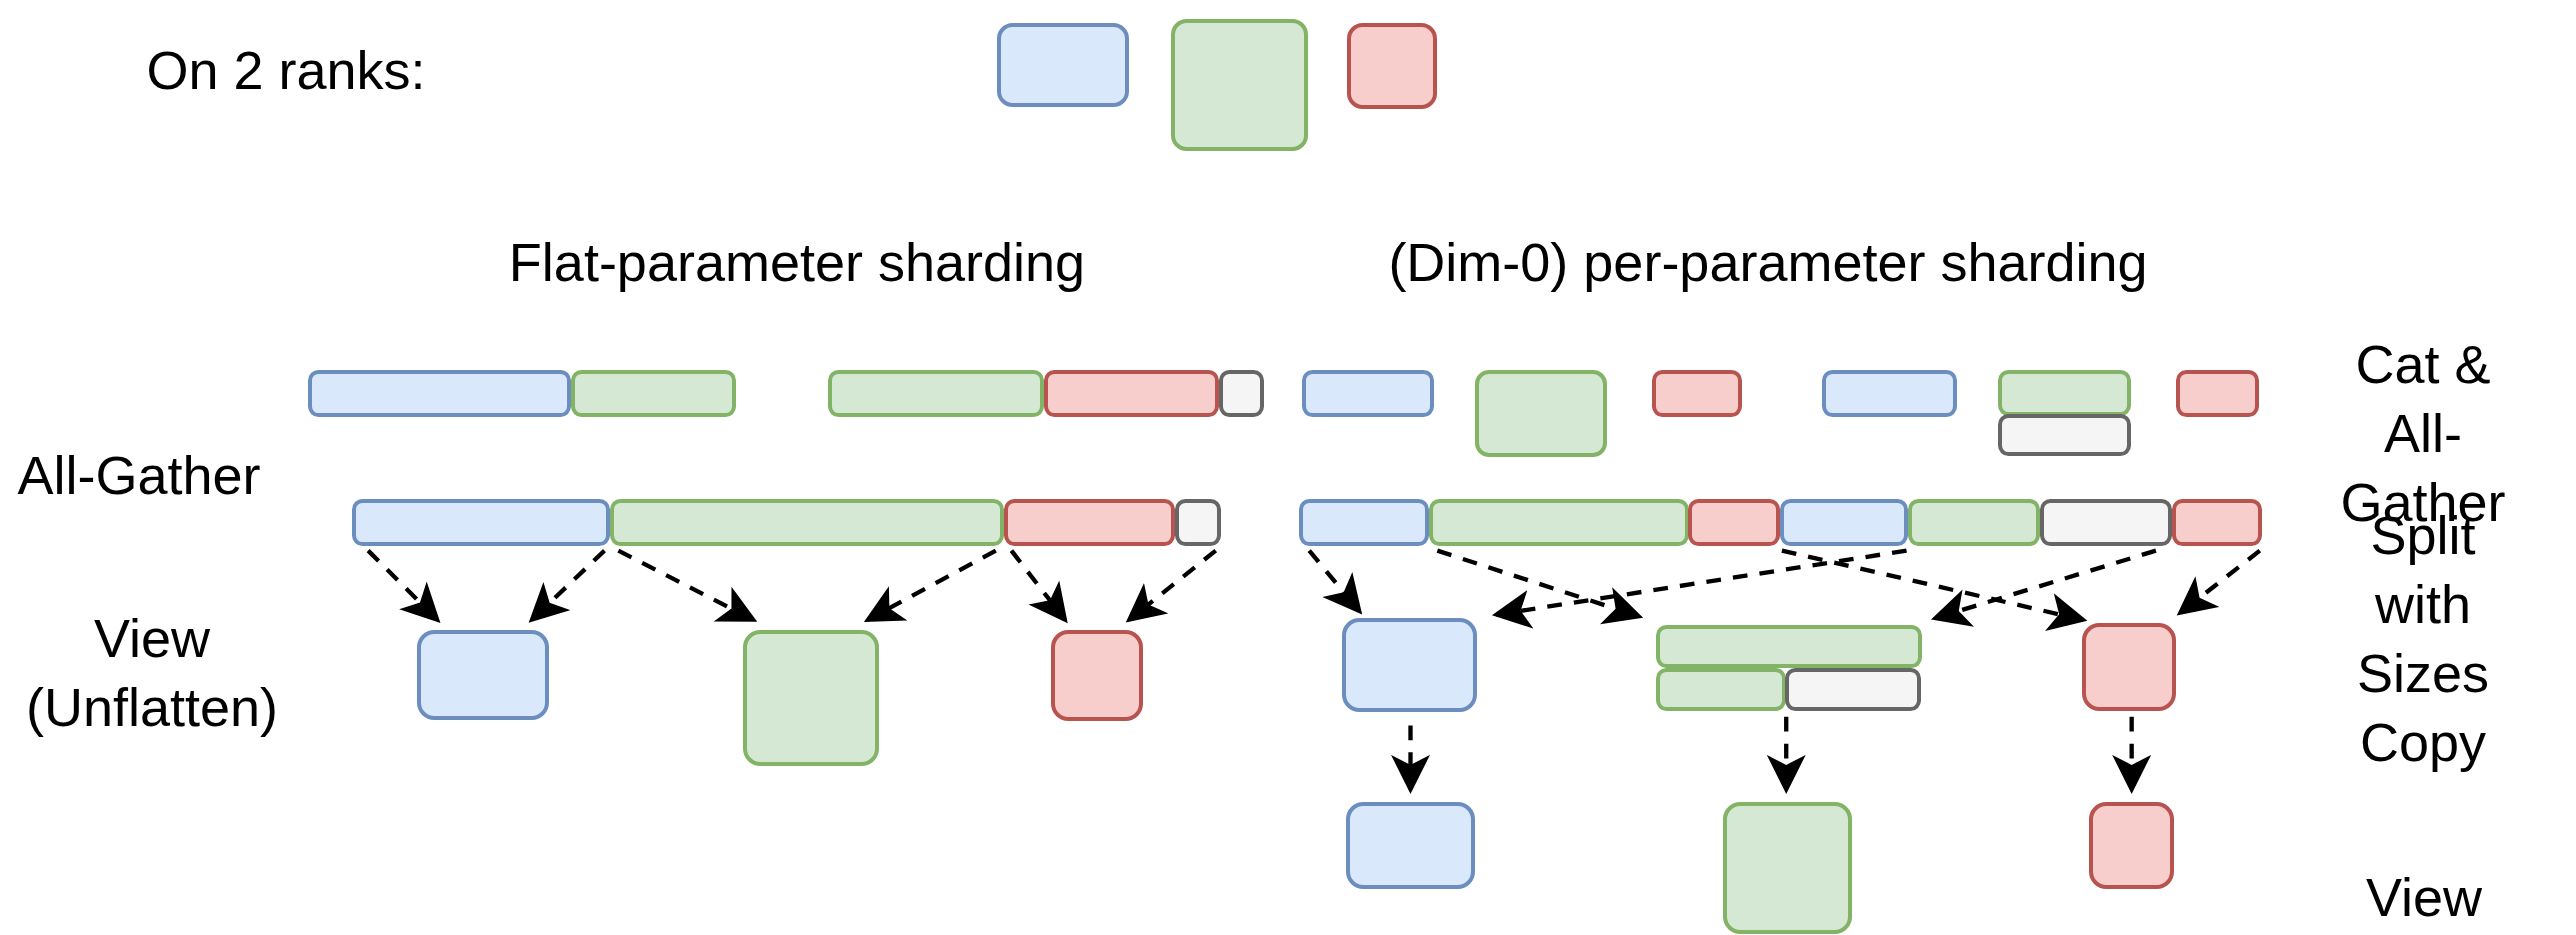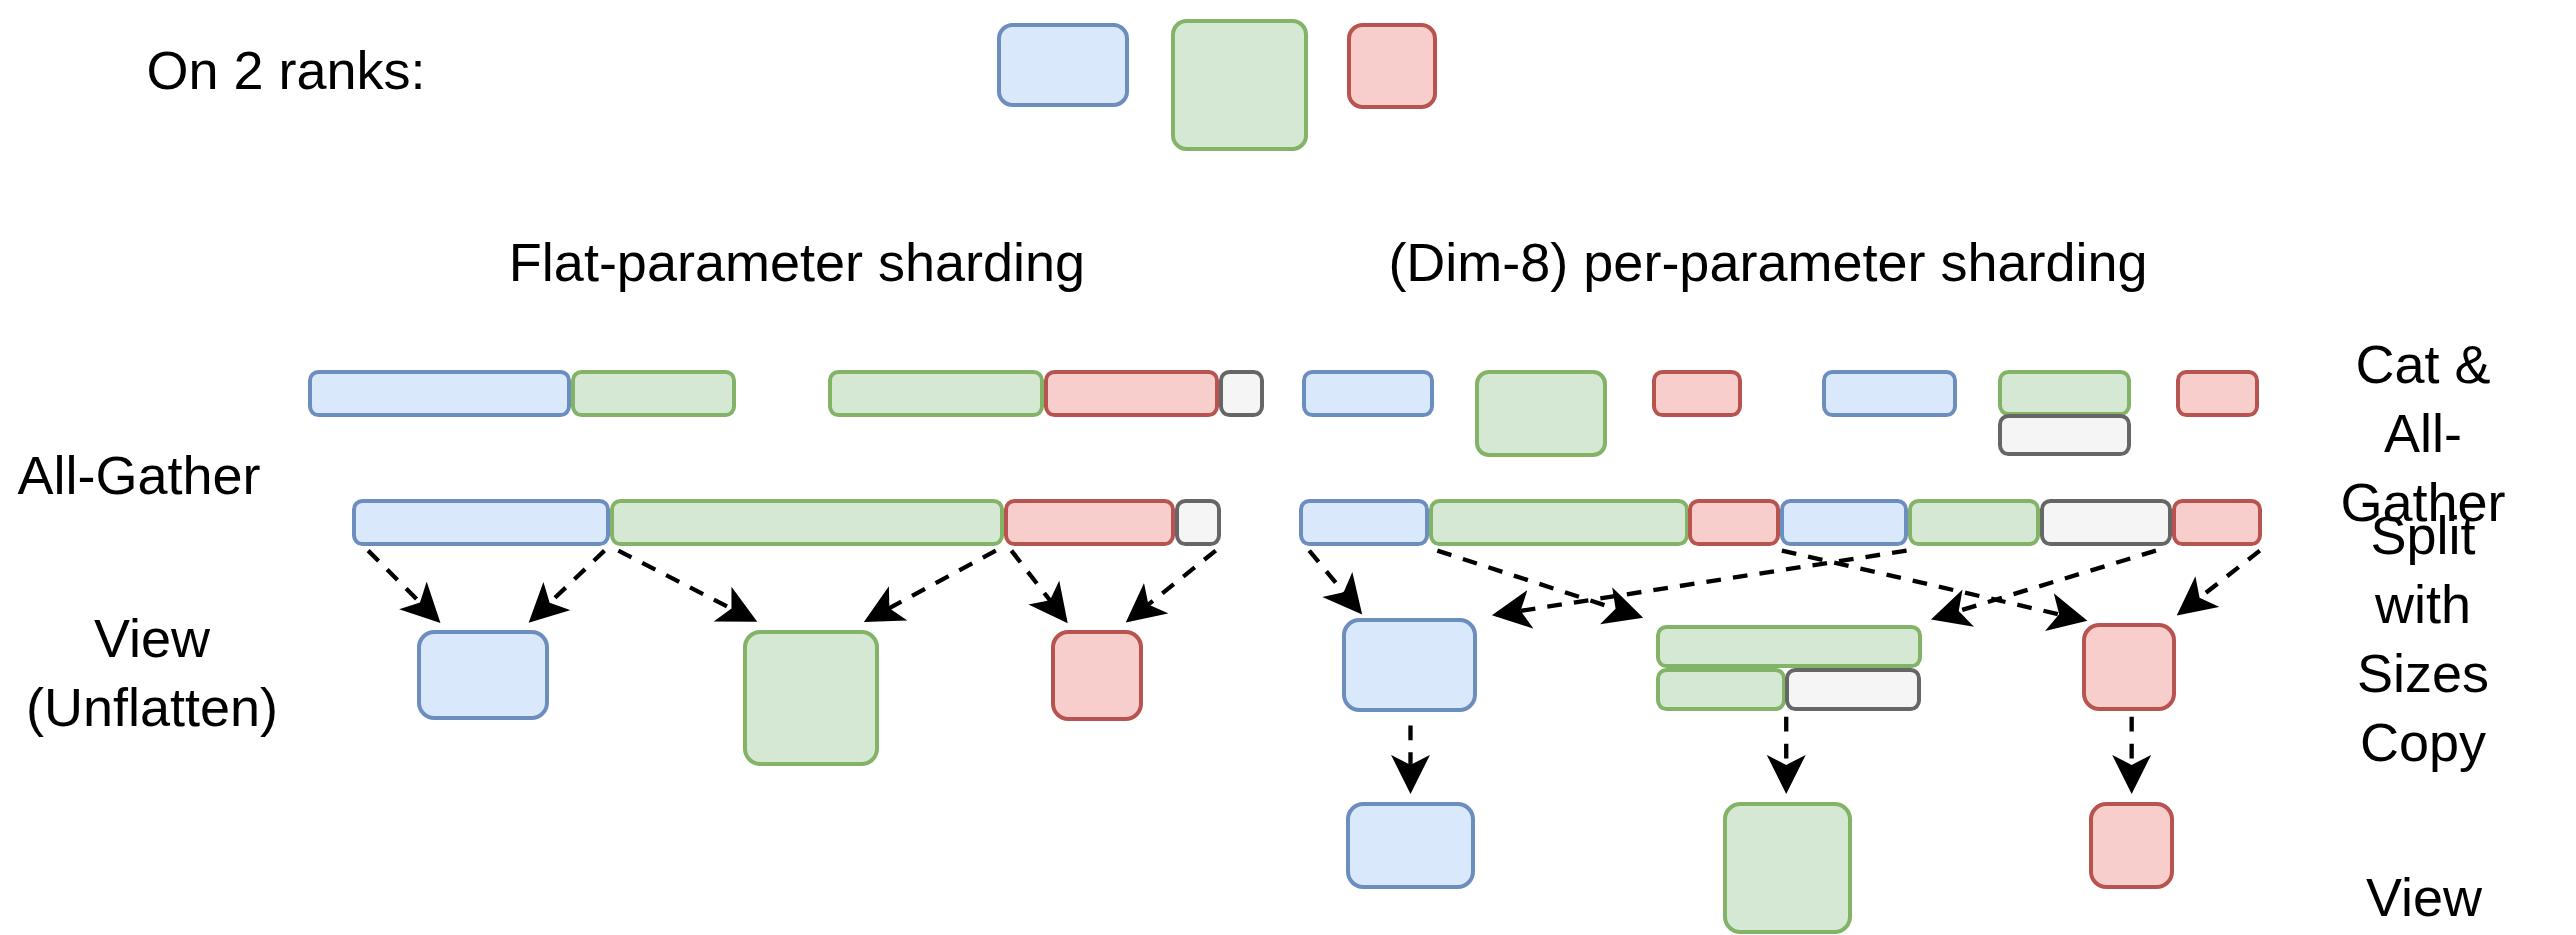--- a/index.html
+++ b/index.html
@@ -35,21 +35,21 @@
 </style>
 </head>
 <body>
 
 <div id="canvas">
 
   <div class="lbl" style="left:258px; top:70px;margin-left:28px;">On 2 ranks:</div>
 
   <div class="lbl" style="left:797px; top:262px;text-align:right;">Flat-parameter sharding</div>
 
-  <div class="lbl" style="left:1768px; top:262px;">(Dim-8) per-parameter sharding</div>
+  <div class="lbl" style="left:1768px; top:262px;">(Dim-0) per-parameter sharding</div>
 
   <div class="lbl" style="left:139px; top:475px;">All-Gather</div>
 
   <div class="lbl" style="left:152px; top:673px;">View
 (Unflatten)</div>
 
   <div class="lbl" style="left:2423px; top:433px;">Cat &amp; All-
 Gather</div>
 
   <div class="lbl" style="left:2423px; top:639px;">Split with

